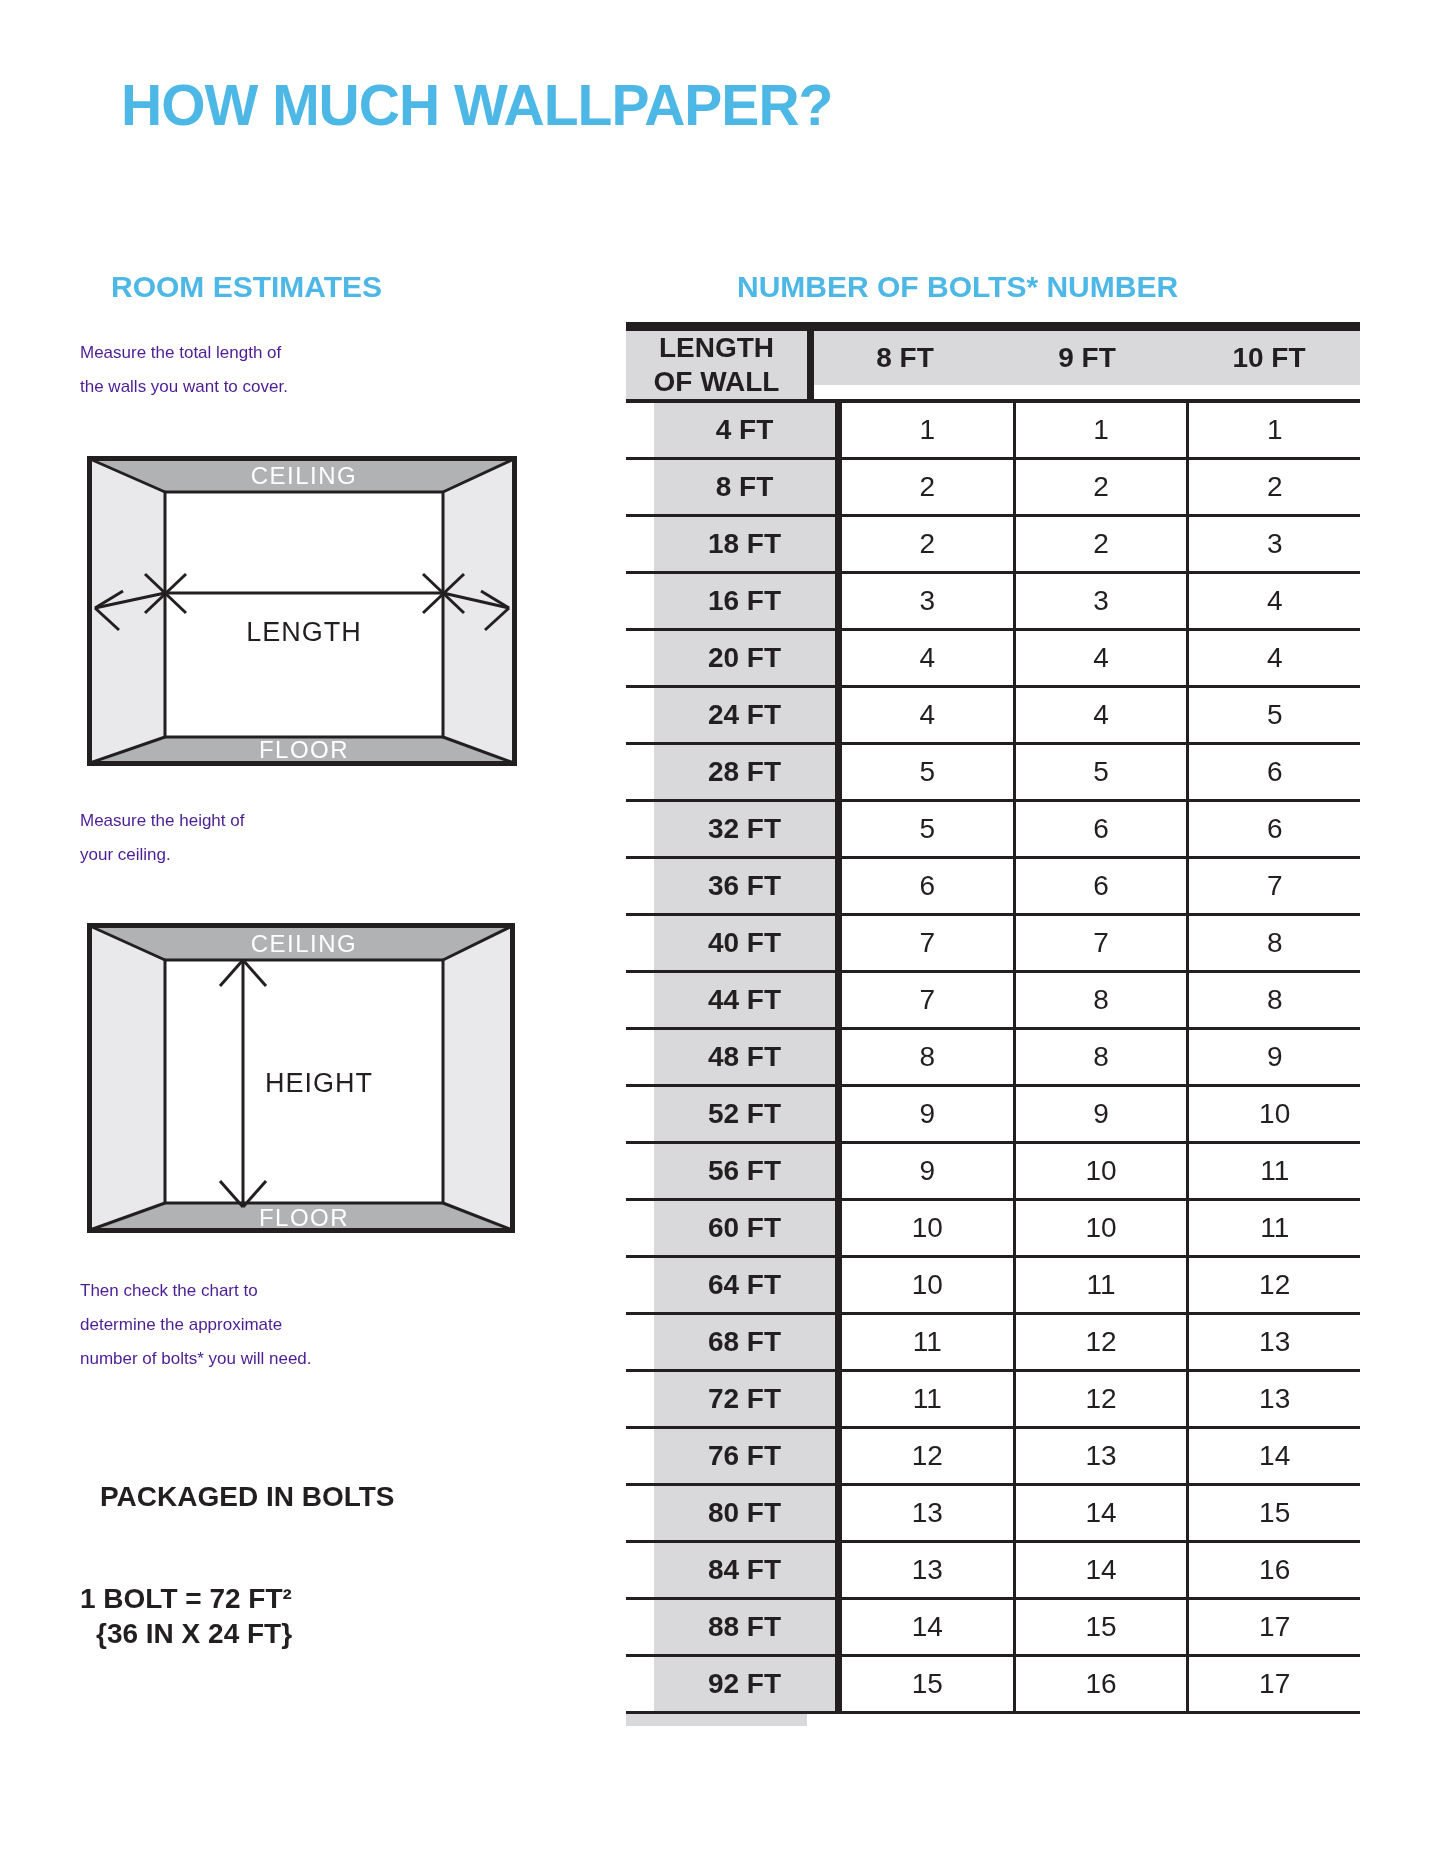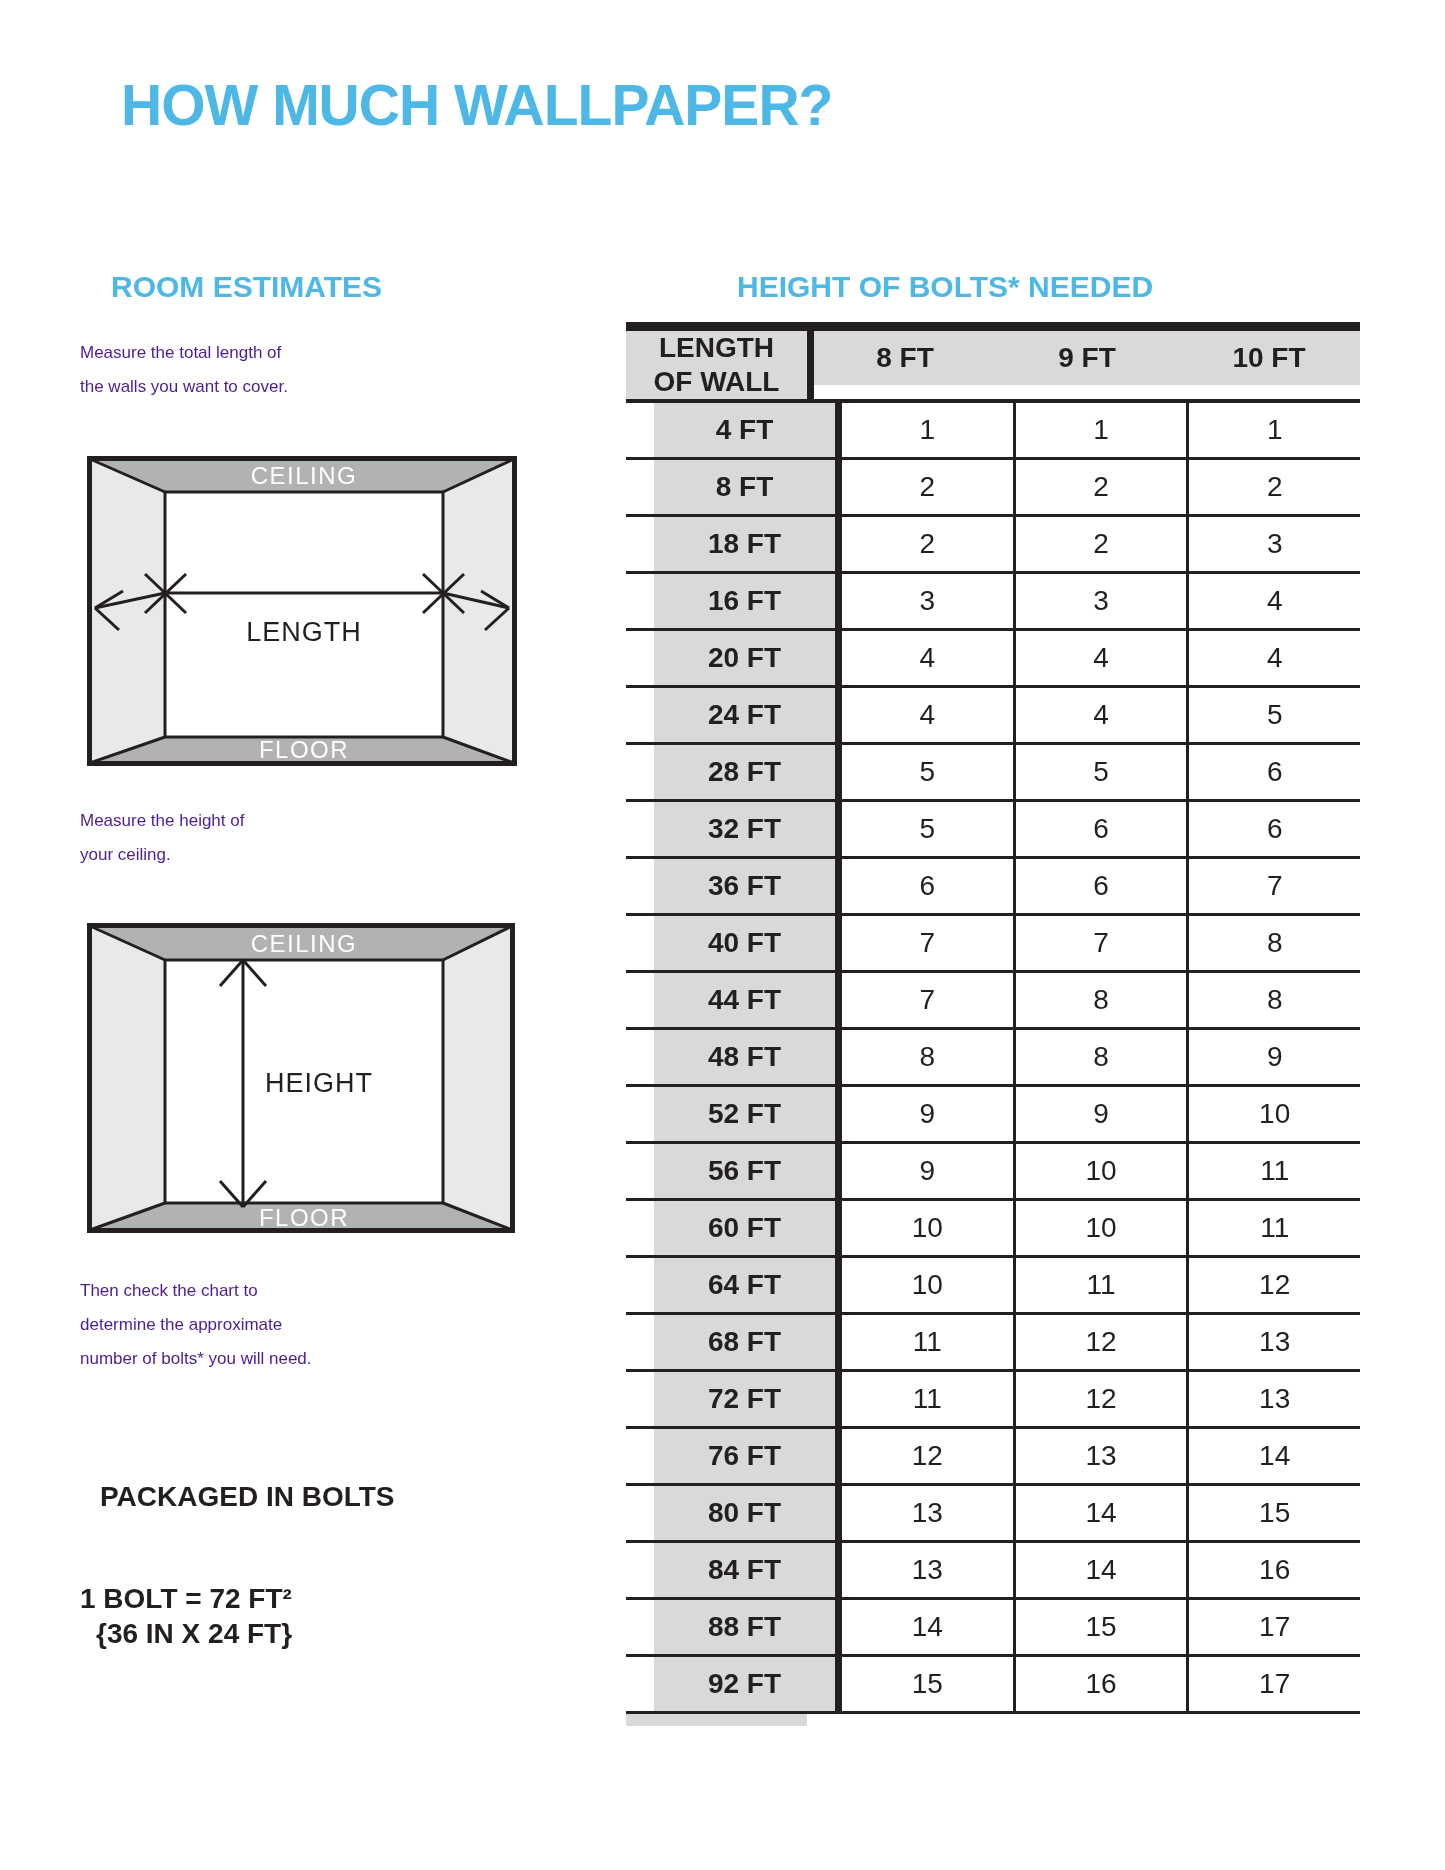--- a/index.html
+++ b/index.html
@@ -130,21 +130,21 @@
 determine the approximate
 number of bolts* you will need.</div>
 
 <div class="abs" style="left:80px;top:1479px;">
   <div class="note-bold note-indent">PACKAGED IN BOLTS</div>
 </div>
 
 <div class="abs note-bold" style="left:80px;top:1581px;text-align:center;">1 BOLT = 72 FT²</div>
 <div class="abs note-bold" style="left:80px;top:1616px;margin-left:16px;">{36 IN X 24 FT}</div>
 
-<div class="abs section-heading" style="left:737px;top:270px;">HEIGHT OF BOLTS* NEEDED</div>
+<div class="abs section-heading" style="left:737px;top:270px;">NUMBER OF BOLTS* NUMBER</div>
 
 <div class="abs bolt-table">
   <div class="top-bar"></div>
   <div class="thead">
     <div class="th-label">LENGTH
 OF WALL</div>
     <div class="th-right">
       <div class="th-sub">
         <div class="th-sub-cell">8 FT</div>
         <div class="th-sub-cell">9 FT</div>

